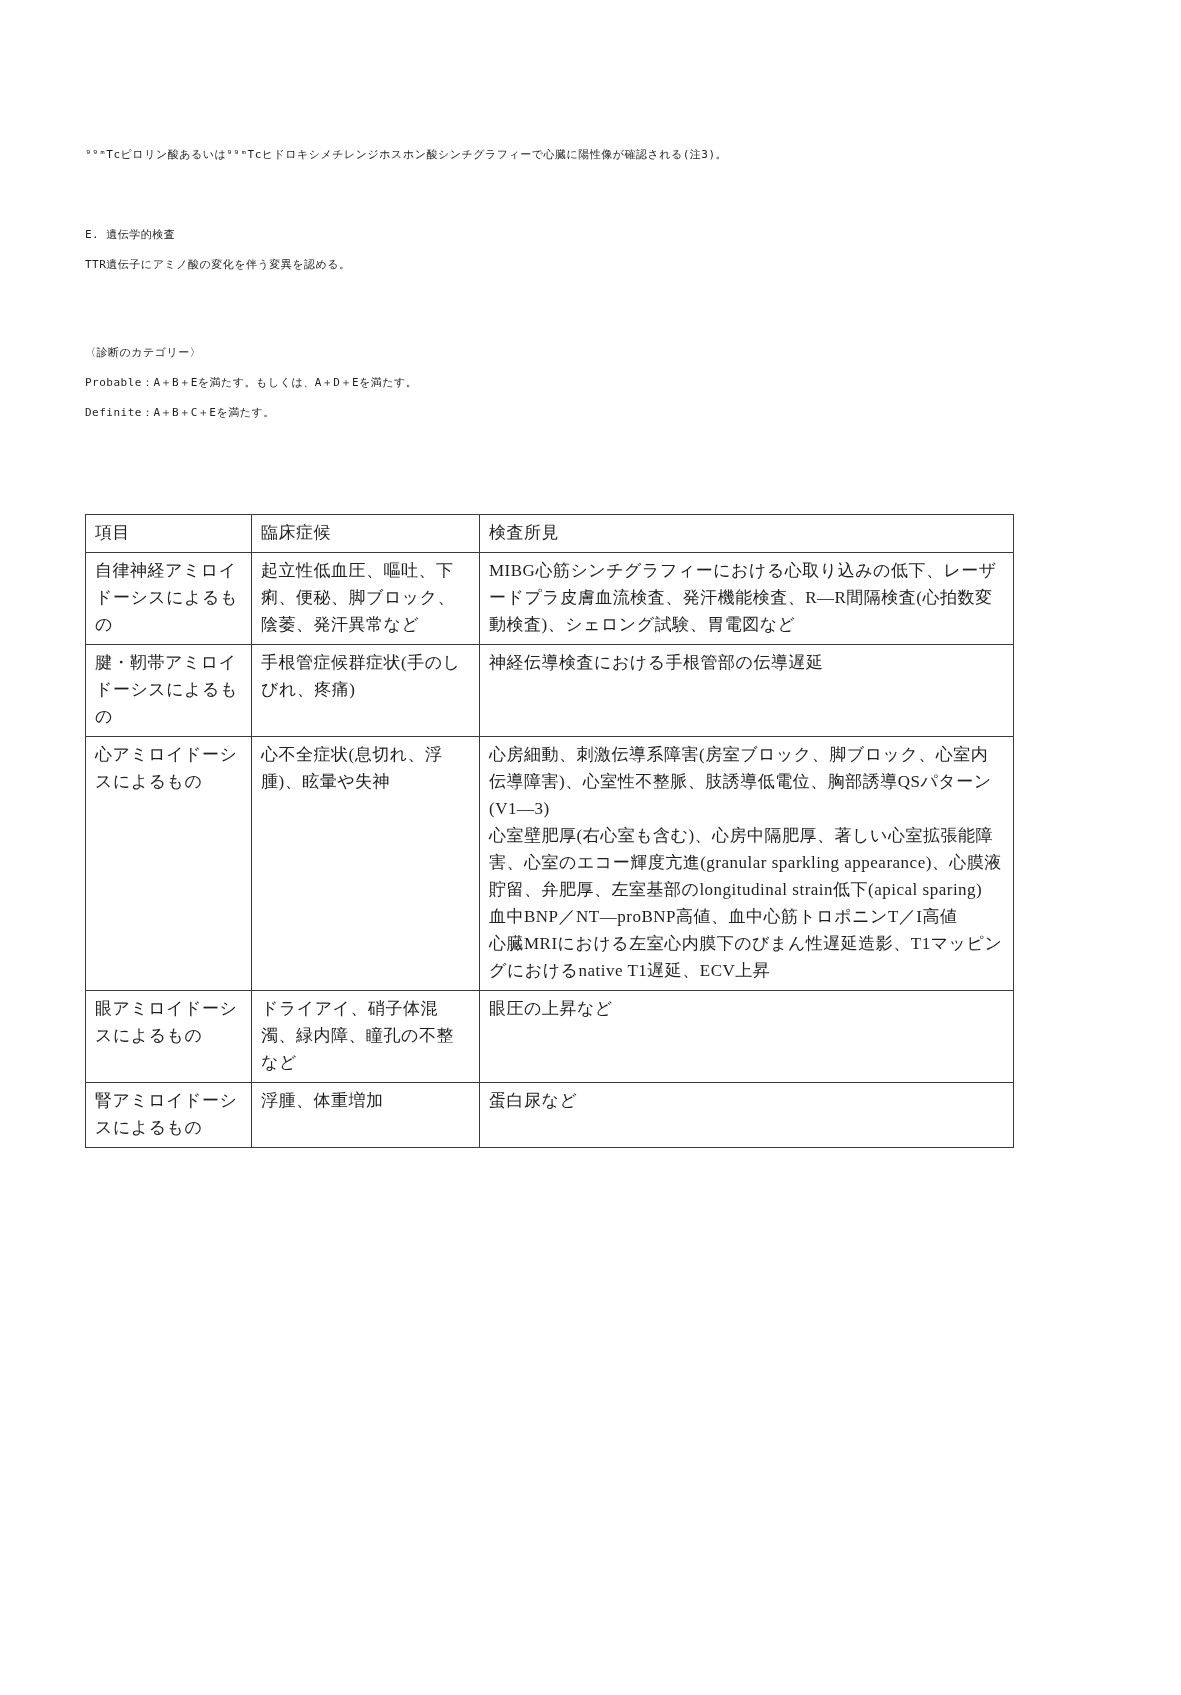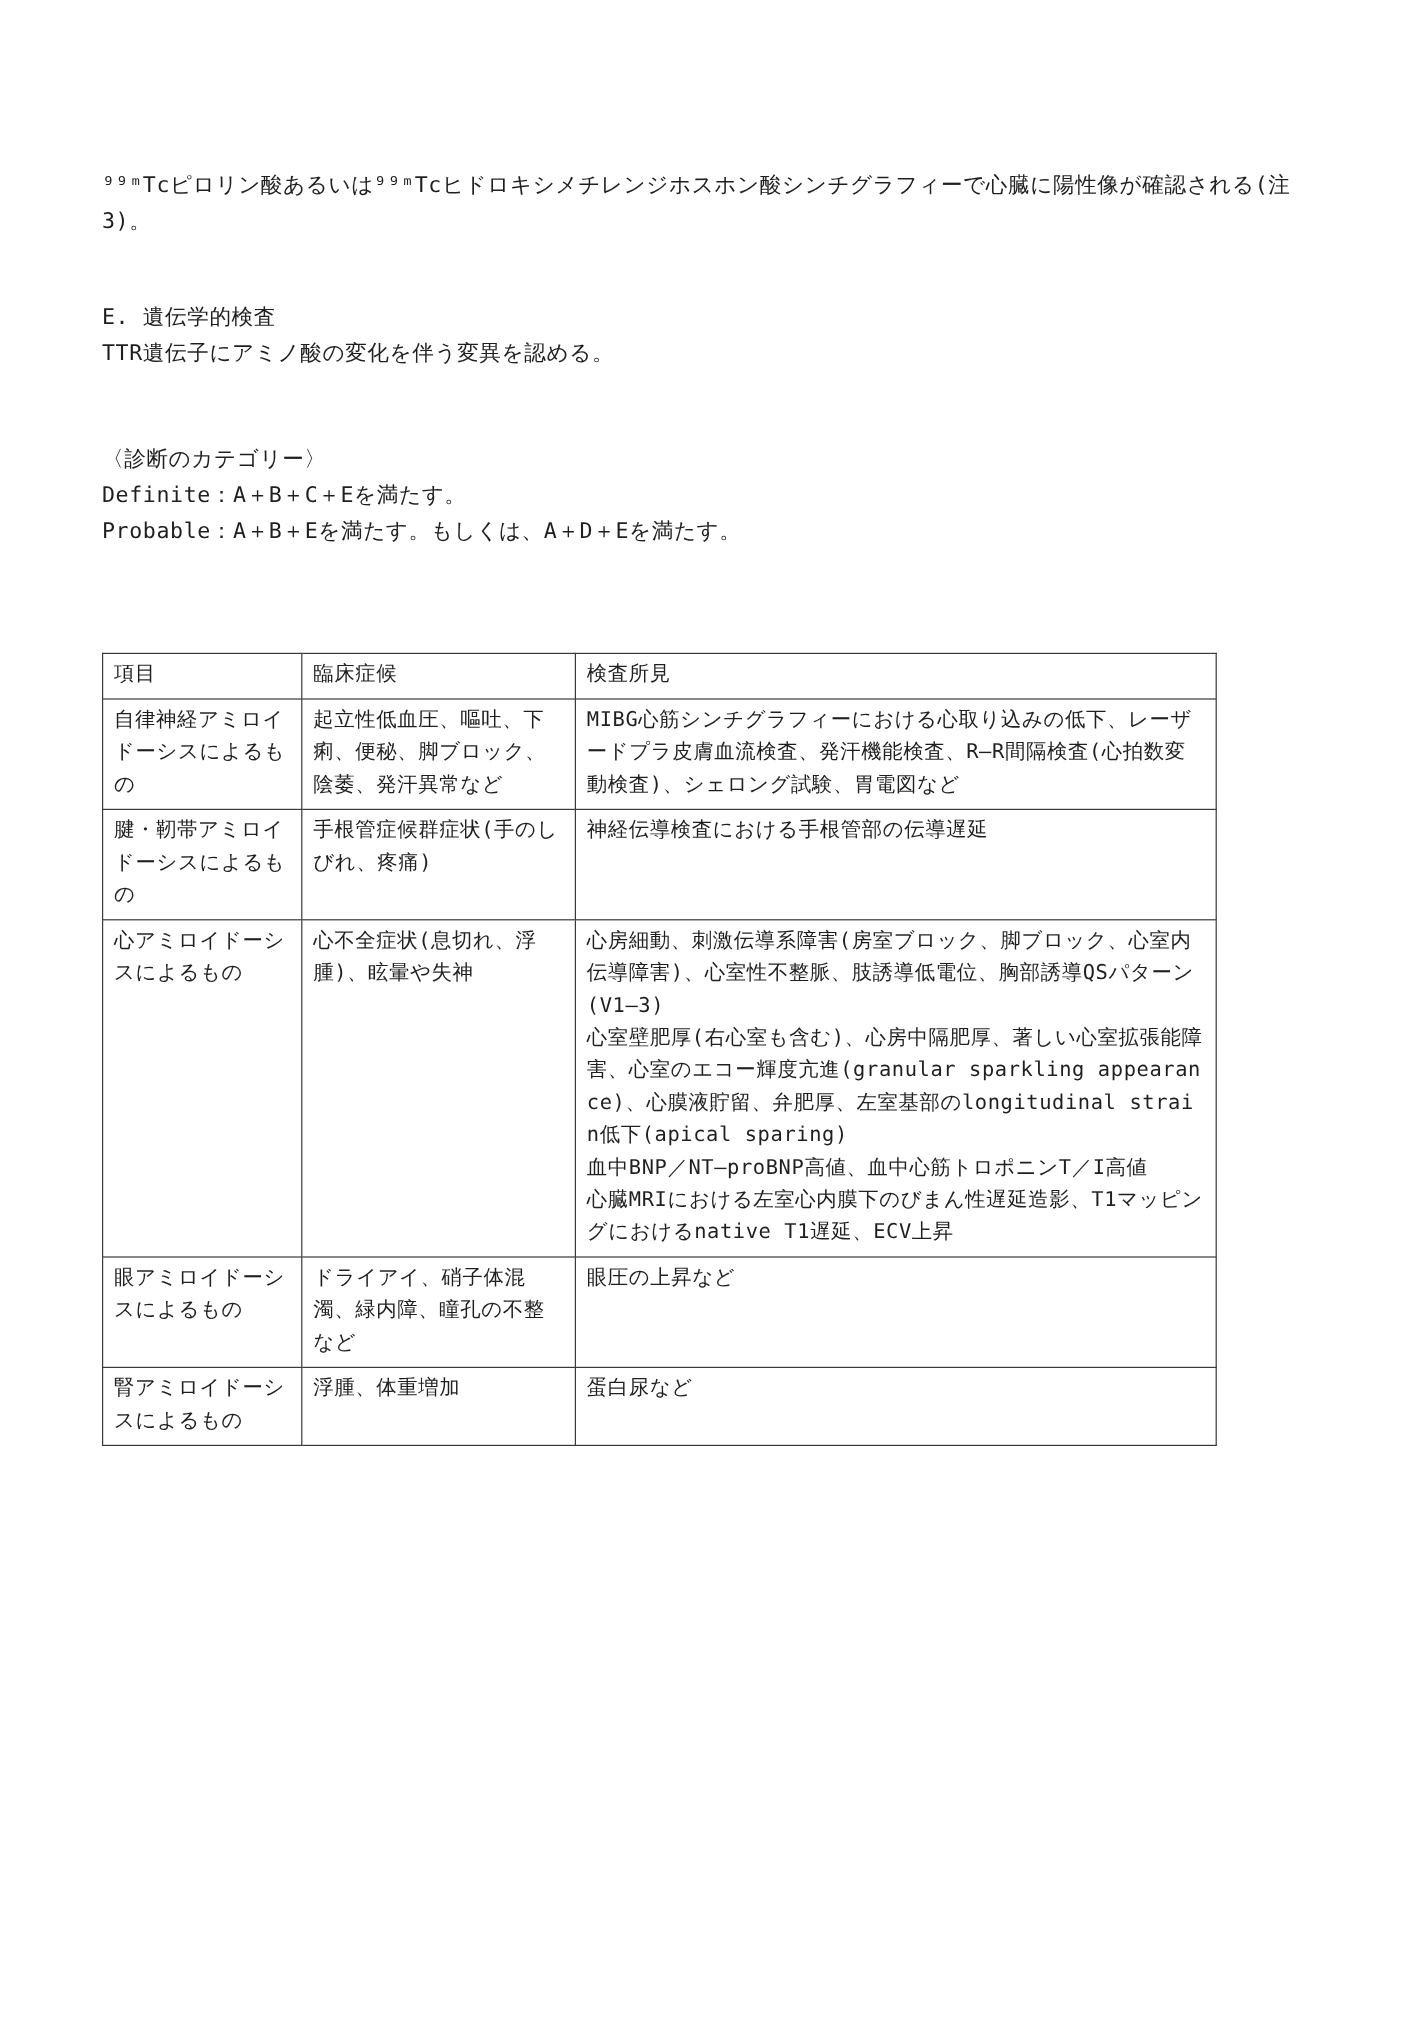--- a/index.html
+++ b/index.html
@@ -14,33 +14,34 @@
     color: #1f1f1f;
   }
   .page {
     box-sizing: border-box;
     width: 1181px;
     min-height: 1695px;
     padding: 140px 85px 60px 85px;
   }
   p {
     margin: 0;
-    font-size: 18px;
+    font-size: 11px;
     line-height: 30px;
     white-space: pre-wrap;
     letter-spacing: 0.5px;
   }
   .gap-sm { height: 50px; }
   .gap-md { height: 58px; }
   .gap-lg { height: 80px; }
   table.diagnosis-table {
     border-collapse: collapse;
     table-layout: fixed;
     width: 928px;
     margin-top: 6px;
+    font-family: Liberation Serif, serif;
   }
   table.diagnosis-table th,
   table.diagnosis-table td {
     border: 1px solid #3a3a3a;
     padding: 4px 9px 6px 9px;
     vertical-align: top;
     text-align: left;
     font-weight: normal;
     font-size: 17px;
     line-height: 27px;
@@ -60,22 +61,22 @@
   <p>⁹⁹ᵐTcピロリン酸あるいは⁹⁹ᵐTcヒドロキシメチレンジホスホン酸シンチグラフィーで心臓に陽性像が確認される(注3)。</p>
 
   <div class="gap-sm"></div>
 
   <p>E. 遺伝学的検査</p>
   <p>TTR遺伝子にアミノ酸の変化を伴う変異を認める。</p>
 
   <div class="gap-md"></div>
 
   <p>〈診断のカテゴリー〉</p>
+  <p>Probable：A＋B＋Eを満たす。もしくは、A＋D＋Eを満たす。</p>
   <p>Definite：A＋B＋C＋Eを満たす。</p>
-  <p>Probable：A＋B＋Eを満たす。もしくは、A＋D＋Eを満たす。</p>
 
   <div class="gap-lg"></div>
 
 
   <table class="diagnosis-table">
     <colgroup>
       <col class="c-item">
       <col class="c-clinical">
       <col class="c-findings">
     </colgroup>

